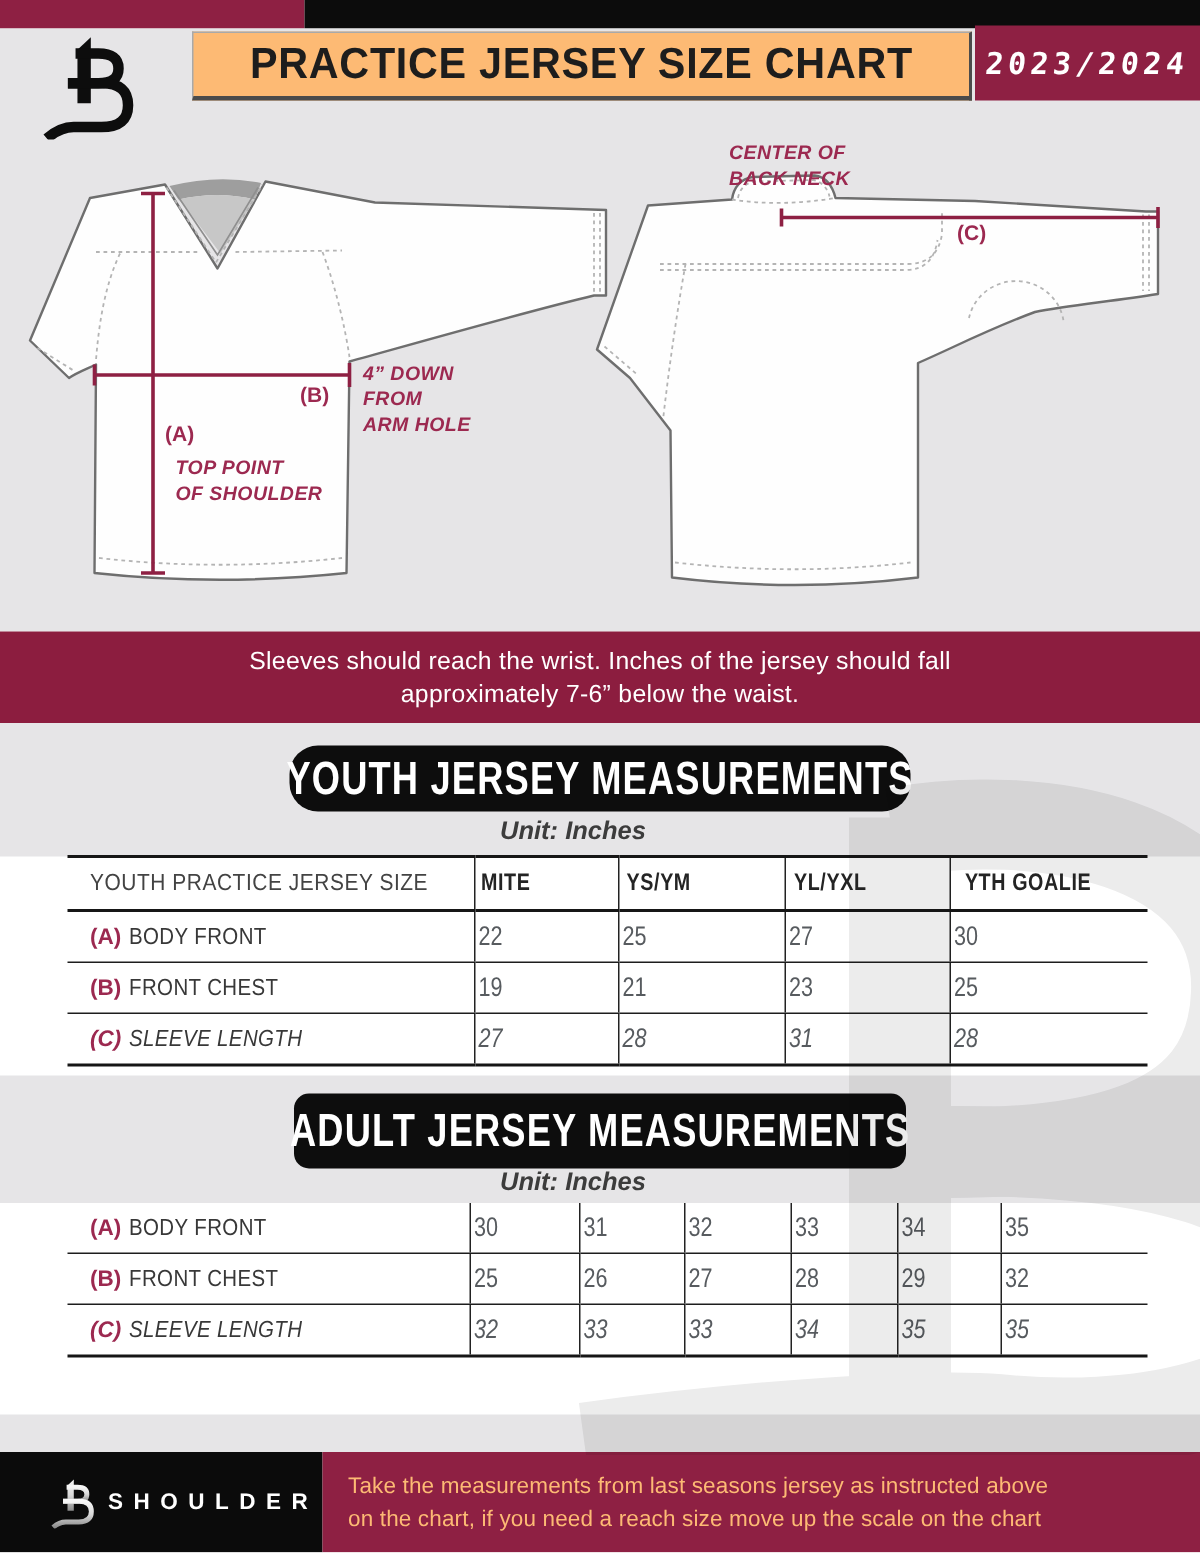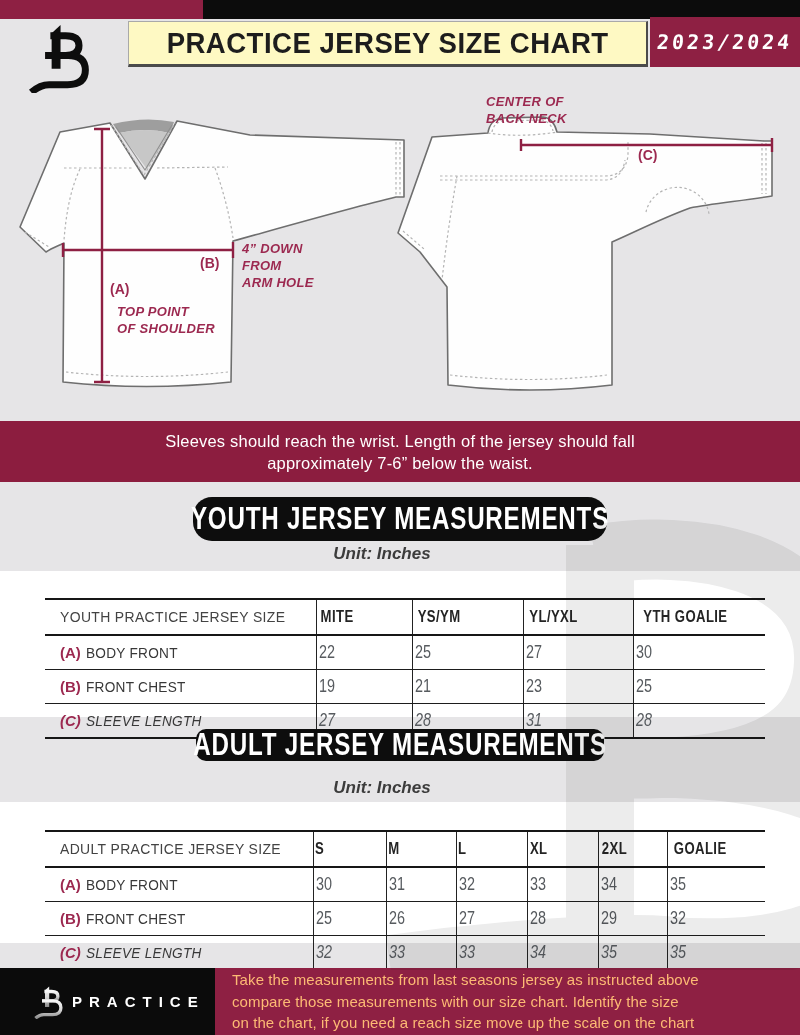--- a/index.html
+++ b/index.html
@@ -4,21 +4,21 @@
 <style>
   html,body{margin:0;padding:0;background:#ffffff;}
   .page{position:relative;width:800px;height:1035px;overflow:hidden;background:#ffffff;
         font-family:"Liberation Sans",sans-serif;}
   .abs{position:absolute;}
 
   
   .bar-maroon-top{left:0;top:0;width:203px;height:19px;background:#8e2043;}
   .bar-black-top{left:203px;top:0;width:597px;height:19px;background:#0c0c0c;}
   .gray-top{left:0;top:19px;width:800px;height:402px;background:#e6e5e7;}
-  .title-banner{left:128px;top:21px;width:520px;height:46px;background:#fef9c3;
+  .title-banner{left:128px;top:21px;width:520px;height:46px;background:#fdba74;
     border:1px solid #a9a9a9;border-bottom:3px solid #4b4b4b;border-right:2px solid #4b4b4b;
     display:flex;align-items:center;justify-content:center;box-sizing:border-box;}
   .title-banner span{font-size:29px;font-weight:bold;color:#1d1d1d;letter-spacing:.5px;
     display:inline-block;transform:scaleX(.95);white-space:nowrap;}
   .year-box{left:650px;top:17px;width:150px;height:50px;background:#8e2043;
     display:flex;align-items:center;justify-content:center;}
   .year-box span{font-family:"DejaVu Sans Mono",monospace;font-weight:bold;font-size:20px;
     color:#fff;letter-spacing:3px;transform:skewX(-6deg);white-space:nowrap;}
 
   
@@ -35,28 +35,28 @@
   
   .gray-y{left:0;top:482px;width:800px;height:89px;background:#e6e5e7;}
   .gray-a{left:0;top:717px;width:800px;height:85px;background:#e6e5e7;}
   .gray-b{left:0;top:943px;width:800px;height:25px;background:#e6e5e7;}
 
   
   .pill{background:#0d0d0d;border-radius:10px;display:flex;align-items:center;justify-content:center;}
   .pill span{color:#ffffff;font-weight:bold;font-size:31px;letter-spacing:1px;
     display:inline-block;transform:scaleX(.78);white-space:nowrap;}
   .pill-youth{left:193px;top:497px;width:414px;height:44px;border-radius:19px;}
-  .pill-adult{left:196px;top:729px;width:408px;height:32px;}
+  .pill-adult{left:196px;top:729px;width:408px;height:50px;}
   .unit{width:764px;text-align:center;font-style:italic;font-size:17px;color:#3c3c3c;font-weight:600;}
   .unit-youth{left:0;top:544px;}
   .unit-adult{left:0;top:778px;}
 
   
   .tblwrap{left:45px;width:720px;}
-  .tbl{border-collapse:collapse;table-layout:fixed;width:720px;margin-top:28px;}
+  .tbl{border-collapse:collapse;table-layout:fixed;width:720px;}
   .tbl td{padding:0;vertical-align:middle;}
   .tbl tr.head td{border-top:2.5px solid #161616;border-bottom:2.5px solid #161616;height:34px;}
   .tbl tr.r td{border-bottom:1.5px solid #1d1d1d;height:33px;}
   .tbl tr.rlast td{border-bottom:2.5px solid #161616;font-style:italic;}
   .tbl td.c{border-left:1.5px solid #222;text-align:left;}
   .tbl td.lab{padding-left:15px;}
   .lab-h{display:inline-block;transform:scaleX(.9);transform-origin:left center;
     font-size:15.5px;color:#434343;letter-spacing:.4px;white-space:nowrap;}
   .col-h{display:inline-block;transform:scaleX(.82);font-weight:bold;font-size:16px;
     color:#242424;letter-spacing:.5px;white-space:nowrap;}
@@ -151,21 +151,21 @@
   <div class="dtag" style="left:638px;top:147px;">(C)</div>
   <div class="dtag" style="left:200px;top:255px;">(B)</div>
   <div class="dlab" style="left:242px;top:240px;">4” DOWN
 FROM
 ARM HOLE</div>
   <div class="dtag" style="left:110px;top:281px;">(A)</div>
   <div class="dlab" style="left:117px;top:303px;font-style:italic;">TOP POINT
 OF SHOULDER</div>
 
   <div class="abs banner">
-    <div>Sleeves should reach the wrist. Length of the jersey should fall</div>
+    <div>Sleeves should reach the wrist. Inches of the jersey should fall</div>
     <div>approximately 7-6” below the waist.</div>
   </div>
 
   <div class="abs gray-y"></div>
   <div class="abs gray-a"></div>
   <div class="abs gray-b"></div>
 
   <div class="abs pill pill-youth">
     <span>YOUTH JERSEY MEASUREMENTS</span>
   </div>
@@ -223,29 +223,20 @@
       <colgroup>
           <col style="width:268px">
           <col style="width:73px">
           <col style="width:70px">
                 <col style="width:71px">
           <col style="width:71px">
           <col style="width:69px">
                 <col style="width:98px">
         </colgroup>
       <tbody>
-          <tr class="head">
-        <td class="lab"><span class="lab-h">ADULT PRACTICE JERSEY SIZE</span></td>
-        <td class="c"><span class="col-h">S</span></td>
-        <td class="c"><span class="col-h">M</span></td>
-        <td class="c"><span class="col-h">L</span></td>
-        <td class="c"><span class="col-h">XL</span></td>
-        <td class="c"><span class="col-h">2XL</span></td>
-        <td class="c"><span class="col-h">GOALIE</span></td>
-      </tr>
       <tr class="r">
         <td class="lab"><span class="tag">(A)</span><span class="rlab">BODY FRONT</span></td>
         <td class="c"><span class="val">30</span></td>
         <td class="c"><span class="val">31</span></td>
         <td class="c"><span class="val">32</span></td>
         <td class="c"><span class="val">33</span></td>
         <td class="c"><span class="val">34</span></td>
         <td class="c"><span class="val">35</span></td>
       </tr>
       <tr class="r">
@@ -278,25 +269,24 @@
             <stop offset=".5" stop-color="#d9d9d9"></stop>
           <stop offset="1" stop-color="#8b8b8b"></stop>
         </linearGradient>
       </defs>
       <path d="M40 16 L54 3 L54 72 L40 72 Z" fill="url(#sg)"></path>
       <g fill="none" stroke="url(#sg)">
         <path d="M38 20 H62 Q83 20 83 35.5 Q83 51 62 51 H30" stroke-width="11"></path>
         <path d="M30 51 H66 Q93 51 93 74 Q93 97 65 97 H36 Q22 97 8 109" stroke-width="11"></path>
       </g>
     </svg>
-    <span class="brand-name">PRACTICE</span>
+    <span class="brand-name">SHOULDER</span>
   </div>
   <div class="abs foot-maroon">
     <div>Take the measurements from last seasons jersey as instructed above</div>
-    <div>compare those measurements  with our size chart. Identify the size</div>
     <div>on the chart, if you need a reach size move up the scale on the chart</div>
   </div>
 
   <svg class="abs watermark" viewBox="0 0 440 500">
     <g fill="none" stroke="#000000" opacity="0.075" stroke-linecap="butt">
       <path d="M240,75 L240,480" stroke-width="68"></path>
       <path d="M235,85 C330,68 468,88 464,192 C461,288 360,302 240,298" stroke-width="60"></path>
       <path d="M240,298 C400,293 520,318 514,398 C509,470 390,485 305,476 C260,472 140,480 30,495" stroke-width="60"></path>
     </g>
   </svg>

